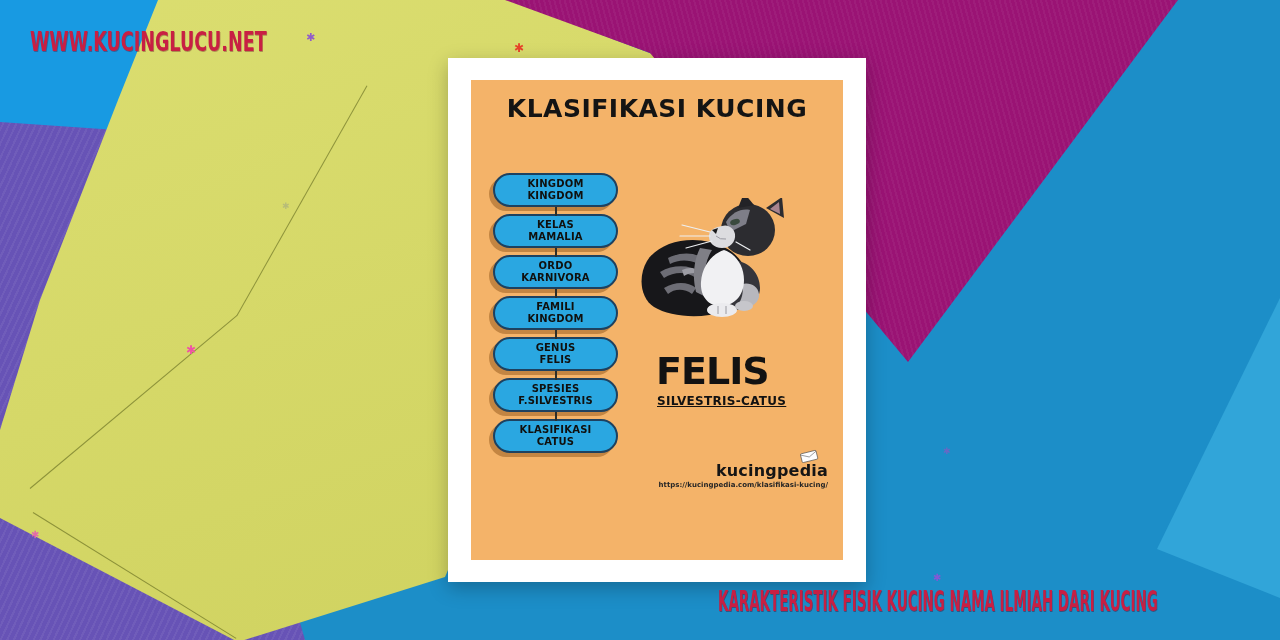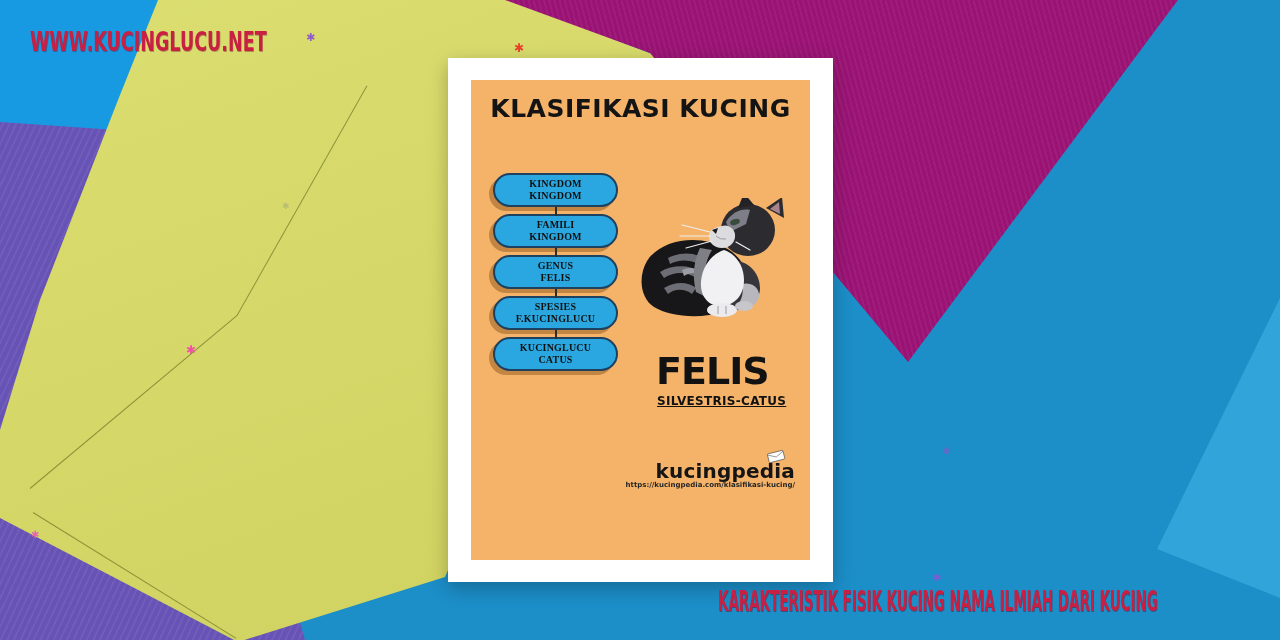--- a/index.html
+++ b/index.html
@@ -46,30 +46,30 @@
     text-shadow:1px 1px 0 rgba(90,0,30,.35);
   }
   .footer-caption{
     position:absolute;left:718px;top:585px;font-size:28px;font-weight:bold;
     color:var(--c-accent_red);white-space:nowrap;
     transform:scaleX(.48);transform-origin:0 0;
     text-shadow:1px 1px 0 rgba(80,0,25,.4);
   }
 
   .poster{
-    position:absolute;left:448px;top:58px;width:385px;height:524px;
+    position:absolute;left:448px;top:58px;width:418px;height:524px;
     background:#ffffff;box-shadow:0 6px 18px rgba(0,0,0,.25);
   }
   .poster-inner{position:absolute;inset:22px 23px;background:var(--c-card_bg);}
   .poster-title{
     position:absolute;top:14px;left:0;right:0;text-align:center;
     font-size:25px;font-weight:bold;color:var(--c-ink);letter-spacing:0.5px;
   }
 
-  .taxonomy{position:absolute;left:22px;top:93px;width:125px;font-family:Liberation Serif, serif;}
+  .taxonomy{position:absolute;left:22px;top:93px;width:125px;}
   .tax-node{
     position:relative;box-sizing:border-box;height:34px;margin-bottom:7px;
     background:var(--c-node_fill);border:2px solid var(--c-node_border);border-radius:17px;
     display:flex;flex-direction:column;align-items:center;justify-content:center;
     box-shadow:-4px 4px 0 rgba(146,88,27,.5);
   }
   .tax-node::before{
     content:"";position:absolute;top:-9px;left:50%;margin-left:-1px;
     width:2px;height:9px;background:#2e2e28;
   }
@@ -87,21 +87,21 @@
   .species-sub{
     position:absolute;left:186px;top:314px;font-size:12px;font-weight:bold;
     color:#121212;letter-spacing:.3px;text-decoration:underline;
   }
 
   .brand{
     position:absolute;right:15px;top:368px;display:flex;flex-direction:column;
     align-items:flex-end;
   }
   .brand-icon{margin-right:8px;height:15px;}
-  .brand-name{font-size:20px;font-weight:bold;color:#151515;letter-spacing:.2px;line-height:16px;}
+  .brand-name{font-size:16px;font-weight:bold;color:#151515;letter-spacing:.2px;line-height:16px;}
   .brand-url{font-size:7px;font-weight:bold;color:#262626;margin-top:2px;letter-spacing:0;margin-left:36px;}
 </style>
 </head>
 <body>
 
 <div class="scene">
 
   <div class="sheet sheet-topblue"></div>
   <div class="sheet sheet-purple"></div>
   <div class="sheet sheet-lime"></div>
@@ -131,33 +131,41 @@
     <div class="poster-inner">
 
       <div class="poster-title">KLASIFIKASI KUCING</div>
 
       <div class="taxonomy" id="taxonomy-list">
           <div class="tax-node">
             <div class="tax-rank">KINGDOM</div>
             <div class="tax-name">KINGDOM</div>
           </div>
           <div class="tax-node">
+            <div class="tax-rank">KELAS</div>
+            <div class="tax-name">MAMALIA</div>
+          </div>
+          <div class="tax-node">
+            <div class="tax-rank">ORDO</div>
+            <div class="tax-name">KARNIVORA</div>
+          </div>
+          <div class="tax-node">
             <div class="tax-rank">FAMILI</div>
             <div class="tax-name">KINGDOM</div>
           </div>
           <div class="tax-node">
             <div class="tax-rank">GENUS</div>
             <div class="tax-name">FELIS</div>
           </div>
           <div class="tax-node">
             <div class="tax-rank">SPESIES</div>
-            <div class="tax-name">F.KUCINGLUCU</div>
-          </div>
-          <div class="tax-node">
-            <div class="tax-rank">KUCINGLUCU</div>
+            <div class="tax-name">F.SILVESTRIS</div>
+          </div>
+          <div class="tax-node">
+            <div class="tax-rank">KLASIFIKASI</div>
             <div class="tax-name">CATUS</div>
           </div>
         </div>
 
       <svg class="cat-illustration" viewBox="0 0 150 125" width="150" height="125" aria-hidden="true">
 
         <path d="M16,109 C2,100 0,78 9,63 C20,45 48,38 72,44 C92,49 104,60 108,74 C112,92 104,108 86,114 C62,121 32,119 16,109 Z" fill="#17171a"></path>
 
         <path d="M96,62 C112,64 122,76 122,90 C122,102 112,111 98,112 L84,112 C96,98 98,78 92,64 Z" fill="#35353b"></path>
 

